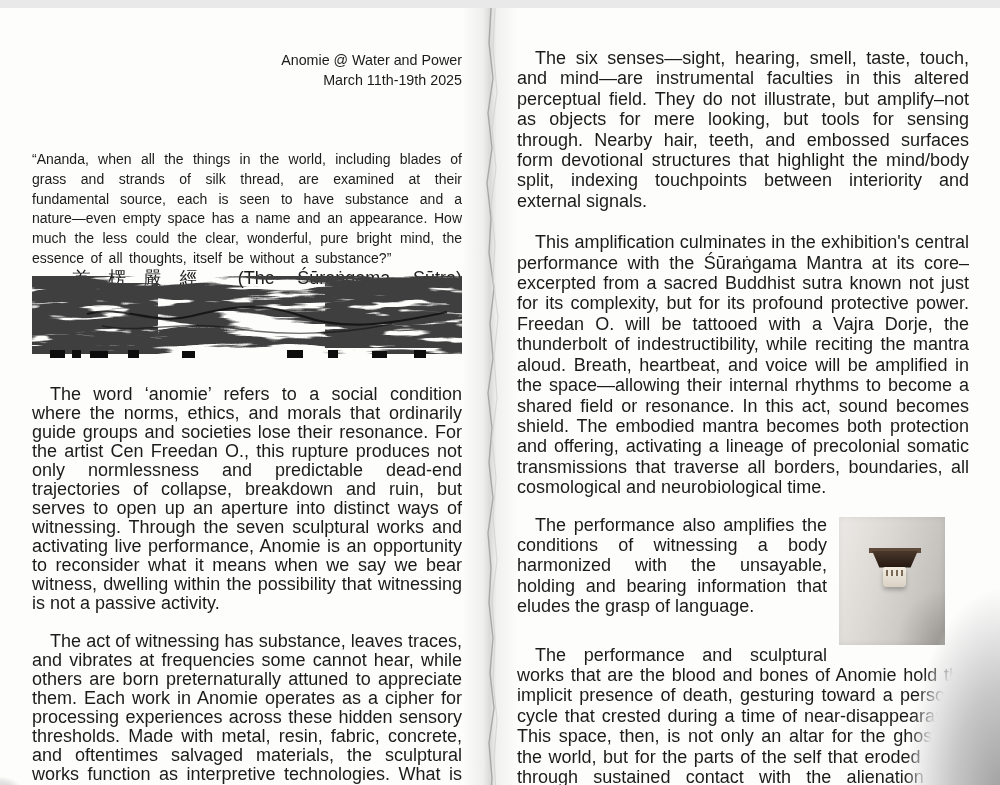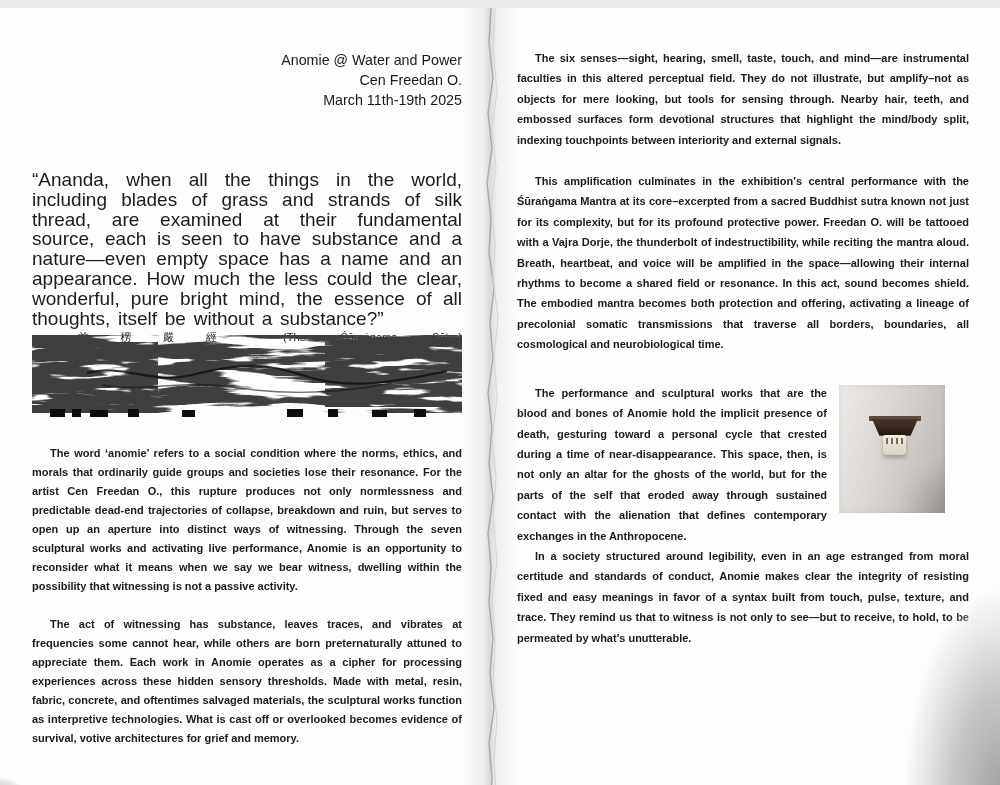--- a/index.html
+++ b/index.html
@@ -27,32 +27,31 @@
   }
   .corner-nick{
     position:absolute;left:0;bottom:0;width:26px;height:18px;
     background:radial-gradient(30px 22px at 0% 105%,#c9c9c9 0%,#e3e3e3 55%,rgba(255,255,255,0) 80%);
     pointer-events:none;
   }
   
   .page-left{position:absolute;left:32px;top:42px;width:430px;}
   .header{text-align:right;font-size:14.3px;line-height:20px;margin-bottom:60px;}
   .quote{
-    text-align:justify;font-size:19px;line-height:19.8px;
+    text-align:justify;font-size:14px;line-height:19.8px;
     word-spacing:2.5px;
   }
   .attribution{
-    font-size:11px;line-height:19.8px;
+    font-size:18px;line-height:19.8px;
     text-align:justify;text-align-last:justify;
   }
   .glitch{display:block;margin-top:-13px;position:relative;z-index:2;}
   .para{
-    margin:0;text-align:justify;font-size:11px;line-height:20.2px;
+    margin:0;text-align:justify;font-size:18px;line-height:20.2px;
     text-indent:18px;
-    font-weight:bold;
   }
   .page-left .para{line-height:19px;}
   .page-left .first-para{margin-top:13px;}
   .page-left .para + .para{margin-top:19px;}
   
   .page-right{position:absolute;left:517px;top:40px;width:452px;}
   .page-right .para{line-height:20.4px;}
   .p-gap-sm{margin-top:17px !important;}
   .p-gap-md{margin-top:21px !important;}
   .p-gap-lg{margin-top:28px !important;}
@@ -90,21 +89,20 @@
   .clearfix:after{content:"";display:block;clear:both;}
 </style>
 </head>
 <body>
 
 <div class="scan">
 
   <div class="page-left">
     <div class="header">
       <div>Anomie @ Water and Power</div>
-      <div>Cen Freedan O.</div>
       <div>March 11th-19th 2025</div>
     </div>
 
     <div class="quote">“Ananda, when all the things in the world, including blades of grass and strands of silk thread, are examined at their fundamental source, each is seen to have substance and a nature—even empty space has a name and an appearance. How much the less could the clear, wonderful, pure bright mind, the essence of all thoughts, itself be without a substance?”</div>
     <div class="attribution">— 首楞嚴經 (The Śūraṅgama Sūtra)</div>
 
     <svg class="glitch" width="430" height="96" viewBox="0 0 430 96" aria-hidden="true">
       <defs>
         <filter id="gf1" x="-5%" y="-20%" width="110%" height="140%">
           <feTurbulence type="fractalNoise" baseFrequency="0.010 0.085" numOctaves="4" seed="11"></feTurbulence>
@@ -147,20 +145,21 @@
     <p class="para p-nogap">The six senses—sight, hearing, smell, taste, touch, and mind—are instrumental faculties in this altered perceptual field. They do not illustrate, but amplify–not as objects for mere looking, but tools for sensing through. Nearby hair, teeth, and embossed surfaces form devotional structures that highlight the mind/body split, indexing touchpoints between interiority and external signals.</p>
     <p class="para p-gap-md">This amplification culminates in the exhibition's central performance with the Śūraṅgama Mantra at its core–excerpted from a sacred Buddhist sutra known not just for its complexity, but for its profound protective power. Freedan O. will be tattooed with a Vajra Dorje, the thunderbolt of indestructibility, while reciting the mantra aloud. Breath, heartbeat, and voice will be amplified in the space—allowing their internal rhythms to become a shared field or resonance. In this act, sound becomes shield. The embodied mantra becomes both protection and offering, activating a lineage of precolonial somatic transmissions that traverse all borders, boundaries, all cosmological and neurobiological time.</p>
 
     <div class="wrap-zone clearfix">
       <div class="photo">
         <div class="shelf-edge"></div>
         <div class="shelf"></div>
         <div class="hung-object"></div>
         <div class="wall-shade"></div>
       </div>
+      <p class="para p-gap-sm">The performance also amplifies the conditions of witnessing a body harmonized with the unsayable, holding and bearing information that eludes the grasp of language.</p>
       <p class="para p-gap-lg">The performance and sculptural works that are the blood and bones of Anomie hold the implicit presence of death, gesturing toward a personal cycle that crested during a time of near-disappearance. This space, then, is not only an altar for the ghosts of the world, but for the parts of the self that eroded away through sustained contact with the alienation that defines contemporary exchanges in the Anthropocene.</p>
     </div>
 
     <p class="para p-nogap">In a society structured around legibility, even in an age estranged from moral certitude and standards of conduct, Anomie makes clear the integrity of resisting fixed and easy meanings in favor of a syntax built from touch, pulse, texture, and trace. They remind us that to witness is not only to see—but to receive, to hold, to be permeated by what's unutterable.</p>
   </div>
 
   <div class="corner-curl"></div>
   <div class="bottom-edge"></div>
   <div class="corner-nick"></div>
 </div>

